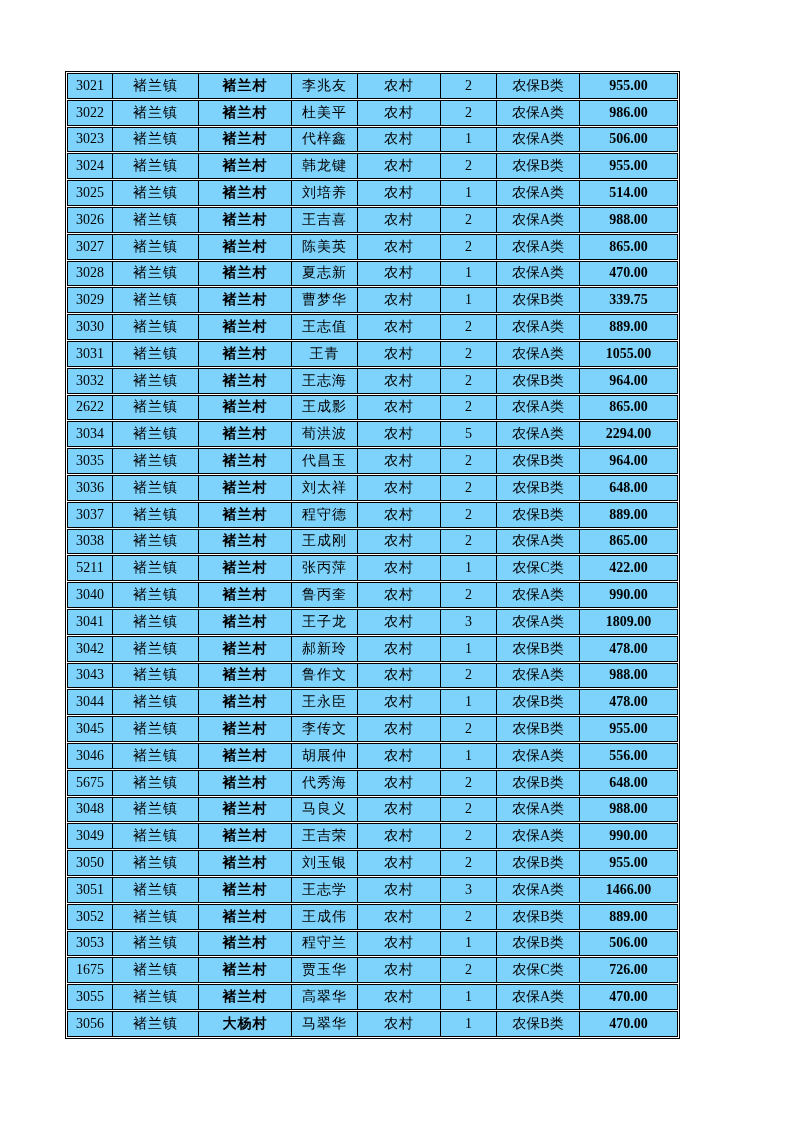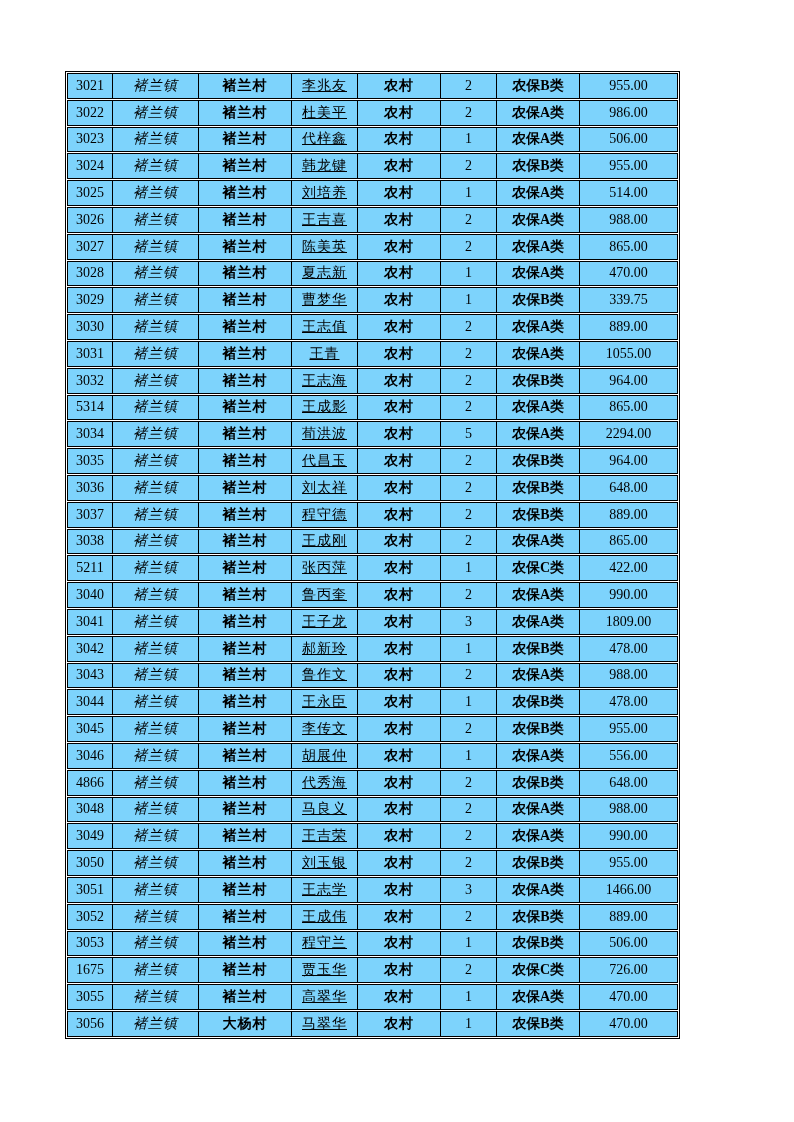--- a/index.html
+++ b/index.html
@@ -43,28 +43,29 @@
     align-items: center;
     justify-content: center;
     border-right: 1px solid #000000;
     font-size: 14px;
     line-height: 1;
     white-space: nowrap;
     overflow: hidden;
   }
   .cell:last-child {
     border-right: none;
+    font-weight: bold;
   }
   .c0 { width: 45px; }
-  .c1 { width: 86px; letter-spacing: 1px; font-style: italic; }
+  .c1 { width: 86px; letter-spacing: 1px; }
   .c2 { width: 93px; letter-spacing: 1px; font-weight: bold; }
-  .c3 { width: 66px; letter-spacing: 1px; text-decoration: underline; }
-  .c4 { width: 83px; letter-spacing: 1px; font-weight: bold; }
+  .c3 { width: 66px; letter-spacing: 1px; }
+  .c4 { width: 83px; letter-spacing: 1px; }
   .c5 { width: 56px; }
-  .c6 { width: 83px; font-weight: bold; }
+  .c6 { width: 83px; }
   .c7 { flex: 1; }
 </style>
 </head>
 <body>
 
 <div class="page">
   <div class="table-wrap">
 
   <div class="row">
       <div class="cell c0">3021</div>
@@ -180,21 +181,21 @@
       <div class="cell c0">3032</div>
       <div class="cell c1">褚兰镇</div>
       <div class="cell c2">褚兰村</div>
       <div class="cell c3">王志海</div>
       <div class="cell c4">农村</div>
       <div class="cell c5">2</div>
       <div class="cell c6">农保B类</div>
       <div class="cell c7">964.00</div>
     </div>
       <div class="row">
-      <div class="cell c0">5314</div>
+      <div class="cell c0">2622</div>
       <div class="cell c1">褚兰镇</div>
       <div class="cell c2">褚兰村</div>
       <div class="cell c3">王成影</div>
       <div class="cell c4">农村</div>
       <div class="cell c5">2</div>
       <div class="cell c6">农保A类</div>
       <div class="cell c7">865.00</div>
     </div>
       <div class="row">
       <div class="cell c0">3034</div>
@@ -320,21 +321,21 @@
       <div class="cell c0">3046</div>
       <div class="cell c1">褚兰镇</div>
       <div class="cell c2">褚兰村</div>
       <div class="cell c3">胡展仲</div>
       <div class="cell c4">农村</div>
       <div class="cell c5">1</div>
       <div class="cell c6">农保A类</div>
       <div class="cell c7">556.00</div>
     </div>
       <div class="row">
-      <div class="cell c0">4866</div>
+      <div class="cell c0">5675</div>
       <div class="cell c1">褚兰镇</div>
       <div class="cell c2">褚兰村</div>
       <div class="cell c3">代秀海</div>
       <div class="cell c4">农村</div>
       <div class="cell c5">2</div>
       <div class="cell c6">农保B类</div>
       <div class="cell c7">648.00</div>
     </div>
       <div class="row">
       <div class="cell c0">3048</div>

